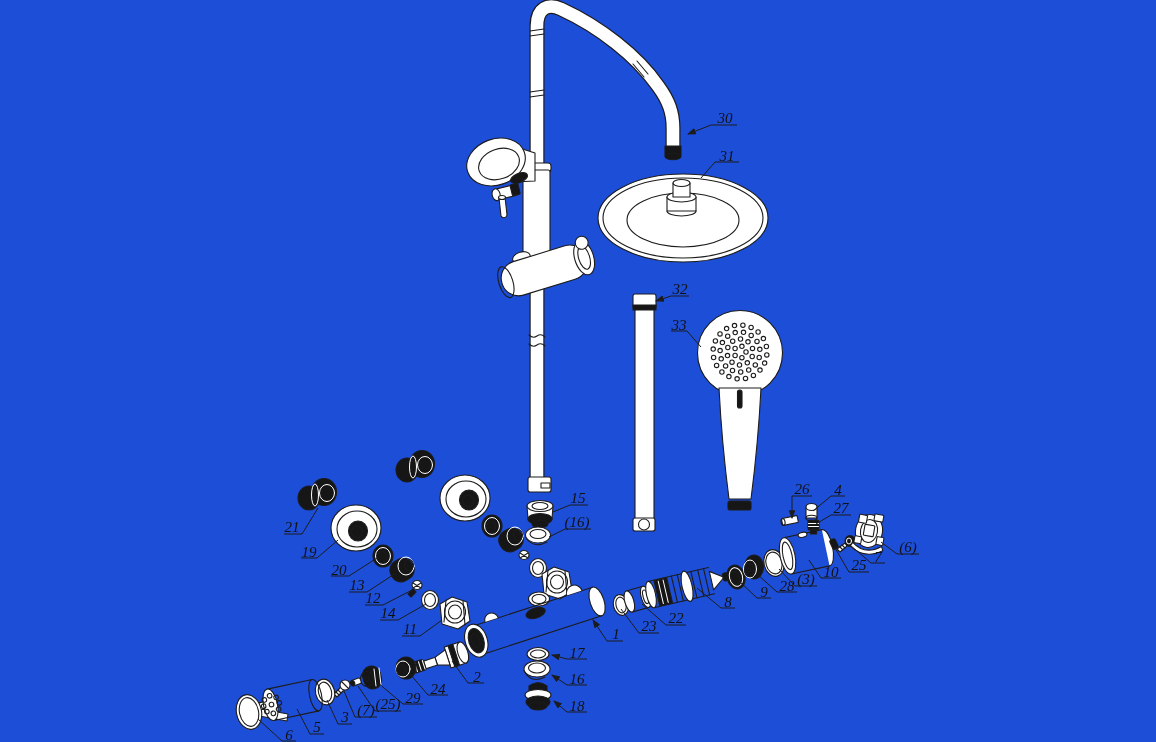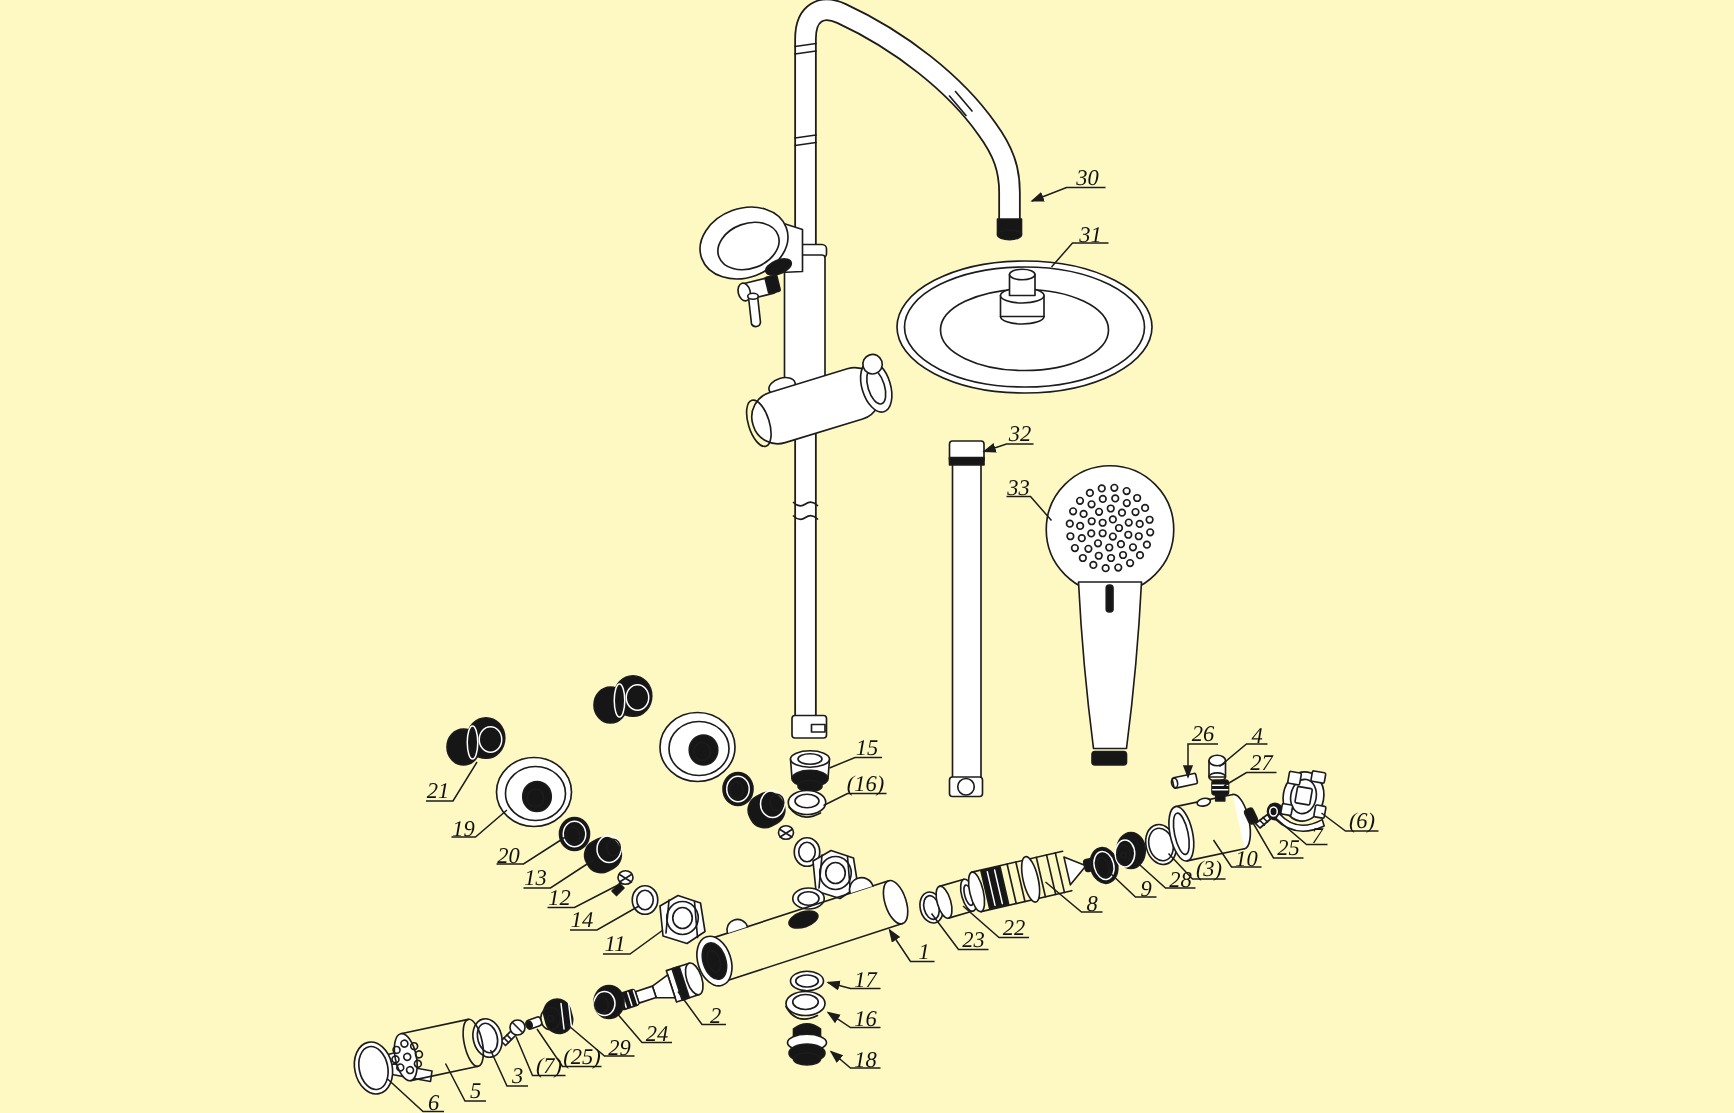--- a/index.html
+++ b/index.html
@@ -1,16 +1,16 @@
 <!DOCTYPE html>
 <html><head>
 <meta charset="utf-8">
 <style>
   html,body{margin:0;padding:0;background:#ffffff;}
-  .stage{position:relative;width:1156px;height:742px;background:#fef9c3;overflow:hidden;
+  .stage{position:relative;width:1156px;height:742px;background:#1d4ed8;overflow:hidden;
          font-family:"Liberation Serif","DejaVu Serif",serif;}
   .stage svg{position:absolute;left:0;top:0;}
   
   #art *{stroke:#1c1c1c;stroke-width:1.1;fill:none;stroke-linejoin:round;stroke-linecap:round;}
   #art .f{fill:#ffffff;}
   #art .k{fill:#161616;}
   #art .wl{stroke:#ffffff;stroke-width:1;}
   #art .nf{stroke:none;}
   #labels-layer .leader{fill:none;stroke:#1c1c1c;stroke-width:1;}
   #labels-layer text.lbl{fill:#111111;stroke:none;text-anchor:middle;

